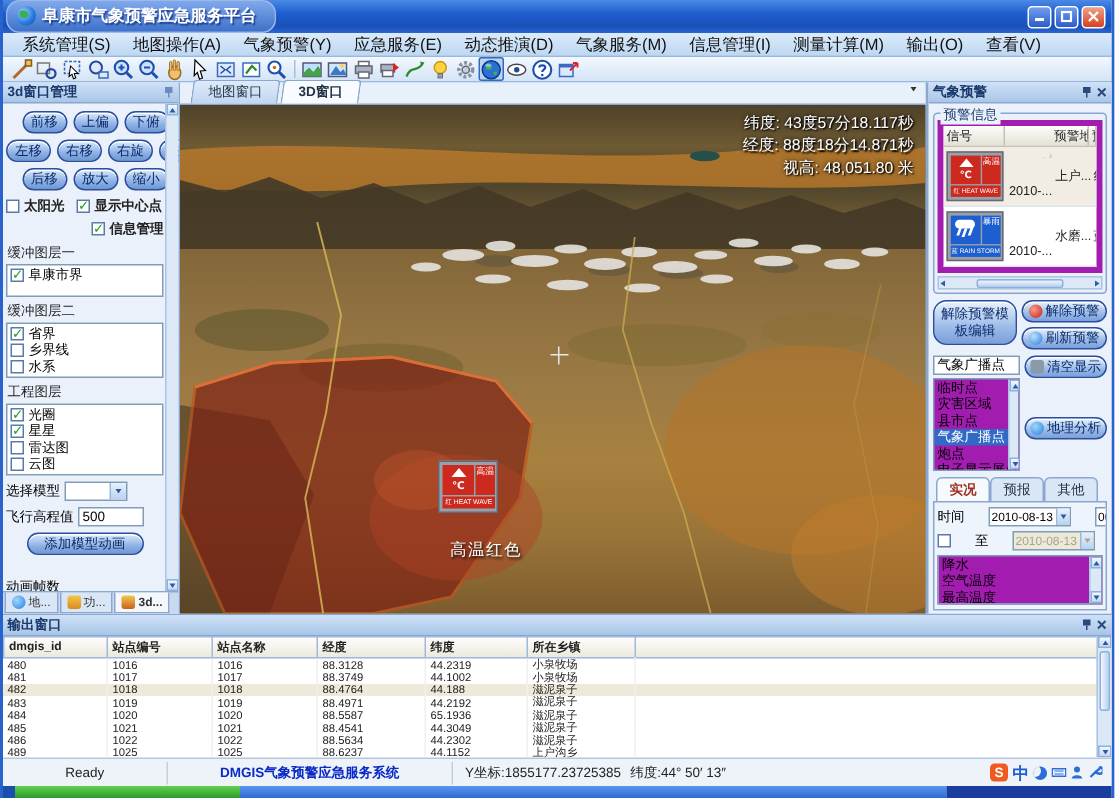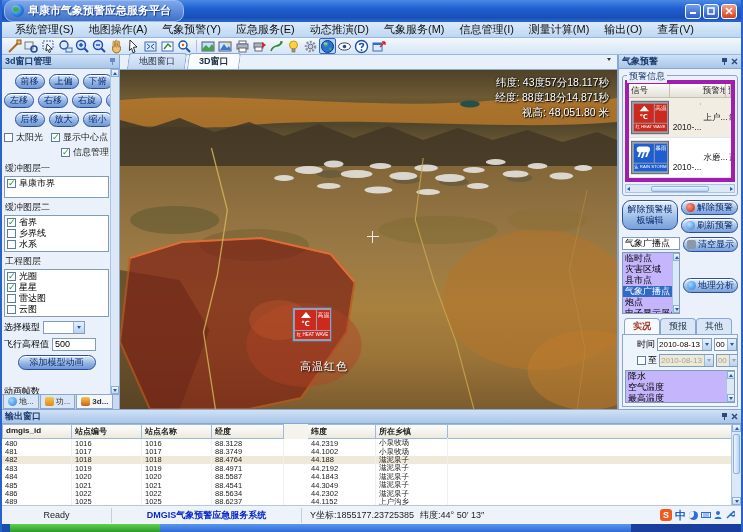--- a/index.html
+++ b/index.html
@@ -43,21 +43,21 @@
   .tri-u { width:0;height:0;border-left:2px solid transparent;border-right:2px solid transparent;border-bottom:3px solid #2a5aa8; }
   .tri-d { width:0;height:0;border-left:2px solid transparent;border-right:2px solid transparent;border-top:3px solid #2a5aa8; }
   .tri-l { width:0;height:0;border-top:2px solid transparent;border-bottom:2px solid transparent;border-right:3px solid #2a5aa8; }
   .tri-r { width:0;height:0;border-top:2px solid transparent;border-bottom:2px solid transparent;border-left:3px solid #2a5aa8; }
   .btnrow { display:flex; gap:4px; margin:2px 0 4px 0; white-space:nowrap; }
   .btnrow.c { justify-content:center; padding-left:14px; }
   .xpbtn { flex:none; min-width:30px; height:15px; border-radius:8px; border:1px solid #2a4f9e; background:linear-gradient(180deg,#dcebfc,#8fb2e4 60%,#6f97d4); color:#0a2a6b; font-size:9px; line-height:13px; text-align:center; padding:0 5px; box-shadow:inset 0 1px 0 #fff; }
   .chkrow { display:flex; align-items:center; gap:8px; font-size:9px; color:#222; margin:2px 0; }
   .chk { width:9px; height:9px; border:1px solid #5a7aa8; background:#fff; display:inline-block; position:relative; flex:none; }
   .chk.on::after { content:"✓"; position:absolute; left:0px; top:-2px; font-size:9px; color:#21a121; font-weight:bold; }
-  .chklbl { white-space:nowrap; }
+  .chklbl { white-space:nowrap;font-weight:bold; }
   .seclbl { font-size:9px; color:#222; margin:3px 0 1px 1px; white-space:nowrap; }
   .listbox { background:#fff; border:1px solid #7f9db9; padding:1px 2px; font-size:9px; }
   .listbox .li { display:flex; align-items:center; gap:3px; height:11px; white-space:nowrap; }
   .formrow { display:flex; align-items:center; gap:3px; margin:4px 0; font-size:9px; white-space:nowrap; }
   .combo { width:42px; height:13px; background:#fff; border:1px solid #7f9db9; position:relative; }
   .combo .drop { position:absolute; right:0; top:0; bottom:0; width:11px; background:linear-gradient(180deg,#e8f1fc,#b9d2f0); border-left:1px solid #9ab8dd; display:flex;align-items:center;justify-content:center; }
   .txt { height:13px; background:#fff; border:1px solid #7f9db9; font-size:9px; padding:0 2px; line-height:11px; }
   .hscroll { height:9px; background:#dce8f6; border:1px solid #aac4e4; margin-top:3px; display:flex; align-items:center; justify-content:space-between; padding:0 1px; }
   .hthumb { width:30%; height:6px; background:linear-gradient(180deg,#f0f6ff,#b9d2f0); border:1px solid #8fb0da; border-radius:2px; }
   .docktabs { height:15px; display:flex; background:#c9daf0; border-top:1px solid #8aa8cf; padding-left:1px; gap:1px; }
@@ -99,44 +99,44 @@
   .groupbox .glbl { position:absolute; top:-6px; left:4px; background:#eaf1fb; font-size:9px; color:#1a3a6b; padding:0 2px; }
   .wtable { background:#fff; border:4px solid #a21caf; overflow:hidden; }
   .wtable .hrow { display:flex; height:14px; background:linear-gradient(180deg,#fdfdfb,#e3e1d6); border-bottom:1px solid #c5c2b4; }
   .wtable .hcell { font-size:8.5px; color:#222; border-right:1px solid #c5c2b4; padding:1px 2px; white-space:nowrap; overflow:hidden; }
   .wtable .drow { display:flex; align-items:center; height:40px; border-bottom:1px solid #dde6f0; }
   .wtable .dcell { font-size:8.5px; color:#222; padding:0 2px; white-space:nowrap; overflow:hidden; }
   .c-sig{width:46px;} .c-time{width:34px;margin-top:19px;} .c-area{width:28px;} .c-lvl{flex:1;}
   .rbtnrow { display:flex; gap:3px; margin-top:4px; align-items:flex-start; }
   .xpbtn2 { border-radius:9px; border:1px solid #2a4f9e; background:linear-gradient(180deg,#e8f2fd,#9cbce8 60%,#7aa0da); color:#0a2a6b; font-size:9px; text-align:center; box-shadow:inset 0 1px 0 #fff; display:flex; align-items:center; justify-content:center; gap:2px; padding:1px 3px; }
   .bico { width:9px; height:9px; border-radius:50%; flex:none; }
-  .rlist { background:#c4b5fd; border:1px solid #7f9db9; font-size:9px; position:relative; overflow:hidden; }
+  .rlist { background:#a21caf; border:1px solid #7f9db9; font-size:9px; position:relative; overflow:hidden; }
   .rlist .li { height:11px; line-height:11px; padding:0 2px; white-space:nowrap; }
   .rlist .li.sel { background:#316ac5; color:#fff; }
   .rtabs { display:flex; margin-top:4px; padding-left:2px; }
   .rtab { font-size:9px; padding:1px 8px; border:1px solid #8aa8cf; border-bottom:none; border-radius:4px 4px 0 0; background:#d9e6f6; color:#234; }
   .rtab.active { background:#f6fafd; color:#a03020; font-weight:bold; }
   .rtabpanel { border:1px solid #8aa8cf; padding:3px 2px; flex:1; display:flex; flex-direction:column; overflow:hidden; background:#eef4fc; }
-  .dtrow { display:flex; align-items:center; gap:2px; font-size:9px; margin-bottom:3px; white-space:nowrap;margin-left:12px; }
+  .dtrow { display:flex; align-items:center; gap:16px; font-size:9px; margin-bottom:3px; white-space:nowrap; }
   .dcombo { height:13px; background:#fff; border:1px solid #7f9db9; font-size:8px; display:flex; align-items:center; position:relative; padding-right:10px; }
   .dcombo .v{padding:0 1px; overflow:hidden; white-space:nowrap;}
   .dcombo .drop { position:absolute; right:0; top:0; bottom:0; width:9px; background:linear-gradient(180deg,#e8f1fc,#b9d2f0); border-left:1px solid #9ab8dd; display:flex;align-items:center;justify-content:center; }
   .dcombo.dis { background:#ece9d8; color:#999; }
   .dcombo.dis .v{color:#a8a48e;}
 
   
   .output { height:96px; background:#eaf1fb; border-top:1px solid #8aa8cf; display:flex; flex-direction:column; overflow:hidden; }
   .otable { flex:1; background:#fff; position:relative; overflow:hidden; }
   .ohead { display:flex; height:15px; background:#f4f3ee; }
   .ohcell { border:1px solid #9db9e0; border-left:none; background:linear-gradient(180deg,#fdfdfb,#ece9dd); font-size:8px; font-weight:bold; color:#222; padding:1px 3px; white-space:nowrap; overflow:hidden; }
   .ohcell:first-child{border-left:1px solid #9db9e0;}
   .orow { display:flex; height:8.4px; align-items:center; }
   .orow.sel { background:#efe9da; }
   .ocell { font-size:7.5px; color:#222; padding:0 3px; white-space:nowrap; overflow:hidden; border-right:1px solid #f0f0f0; }
-  .ow1{width:70px;} .ow2{width:70px;} .ow3{width:70px;} .ow4{width:72px;} .ow5{width:68px;margin-left:24px;} .ow6{width:72px;} .owx{flex:1;}
+  .ow1{width:70px;} .ow2{width:70px;} .ow3{width:70px;} .ow4{width:72px;} .ow5{width:68px;} .ow6{width:72px;} .owx{flex:1;}
   .ovscroll { position:absolute; right:0; top:0; bottom:0; width:10px; background:#dce8f6; border-left:1px solid #aac4e4; }
   .ovthumb { position:absolute; left:1px; right:1px; top:10px; height:40px; background:linear-gradient(90deg,#f0f6ff,#b9d2f0); border:1px solid #8fb0da; border-radius:2px; }
 
   
   .statusbar { height:19px; background:#eef3fa; border-top:1px solid #b8c6da; display:flex; align-items:center; font-size:9px; color:#222; }
   .sseg { border-right:1px solid #c2cfde; height:15px; display:flex; align-items:center; padding:0 8px; white-space:nowrap; }
   .sseg.ready { width:110px; justify-content:center; }
   .sseg.sys { width:190px; justify-content:center; color:#0a2ac8; font-weight:bold; }
   .sseg.coords1,.sseg.coords2 { gap:6px; }
   .tray { margin-left:auto; display:flex; align-items:center; gap:3px; padding-right:6px; }
@@ -774,21 +774,21 @@
           <span class="ocell ow3">1019</span>
           <span class="ocell ow4">88.4971</span>
           <span class="ocell ow5">44.2192</span>
           <span class="ocell ow6">滋泥泉子</span>
         </div>
       <div class="orow">
           <span class="ocell ow1">484</span>
           <span class="ocell ow2">1020</span>
           <span class="ocell ow3">1020</span>
           <span class="ocell ow4">88.5587</span>
-          <span class="ocell ow5">44.1843</span>
+          <span class="ocell ow5">65.1936</span>
           <span class="ocell ow6">滋泥泉子</span>
         </div>
       <div class="orow">
           <span class="ocell ow1">485</span>
           <span class="ocell ow2">1021</span>
           <span class="ocell ow3">1021</span>
           <span class="ocell ow4">88.4541</span>
           <span class="ocell ow5">44.3049</span>
           <span class="ocell ow6">滋泥泉子</span>
         </div>

